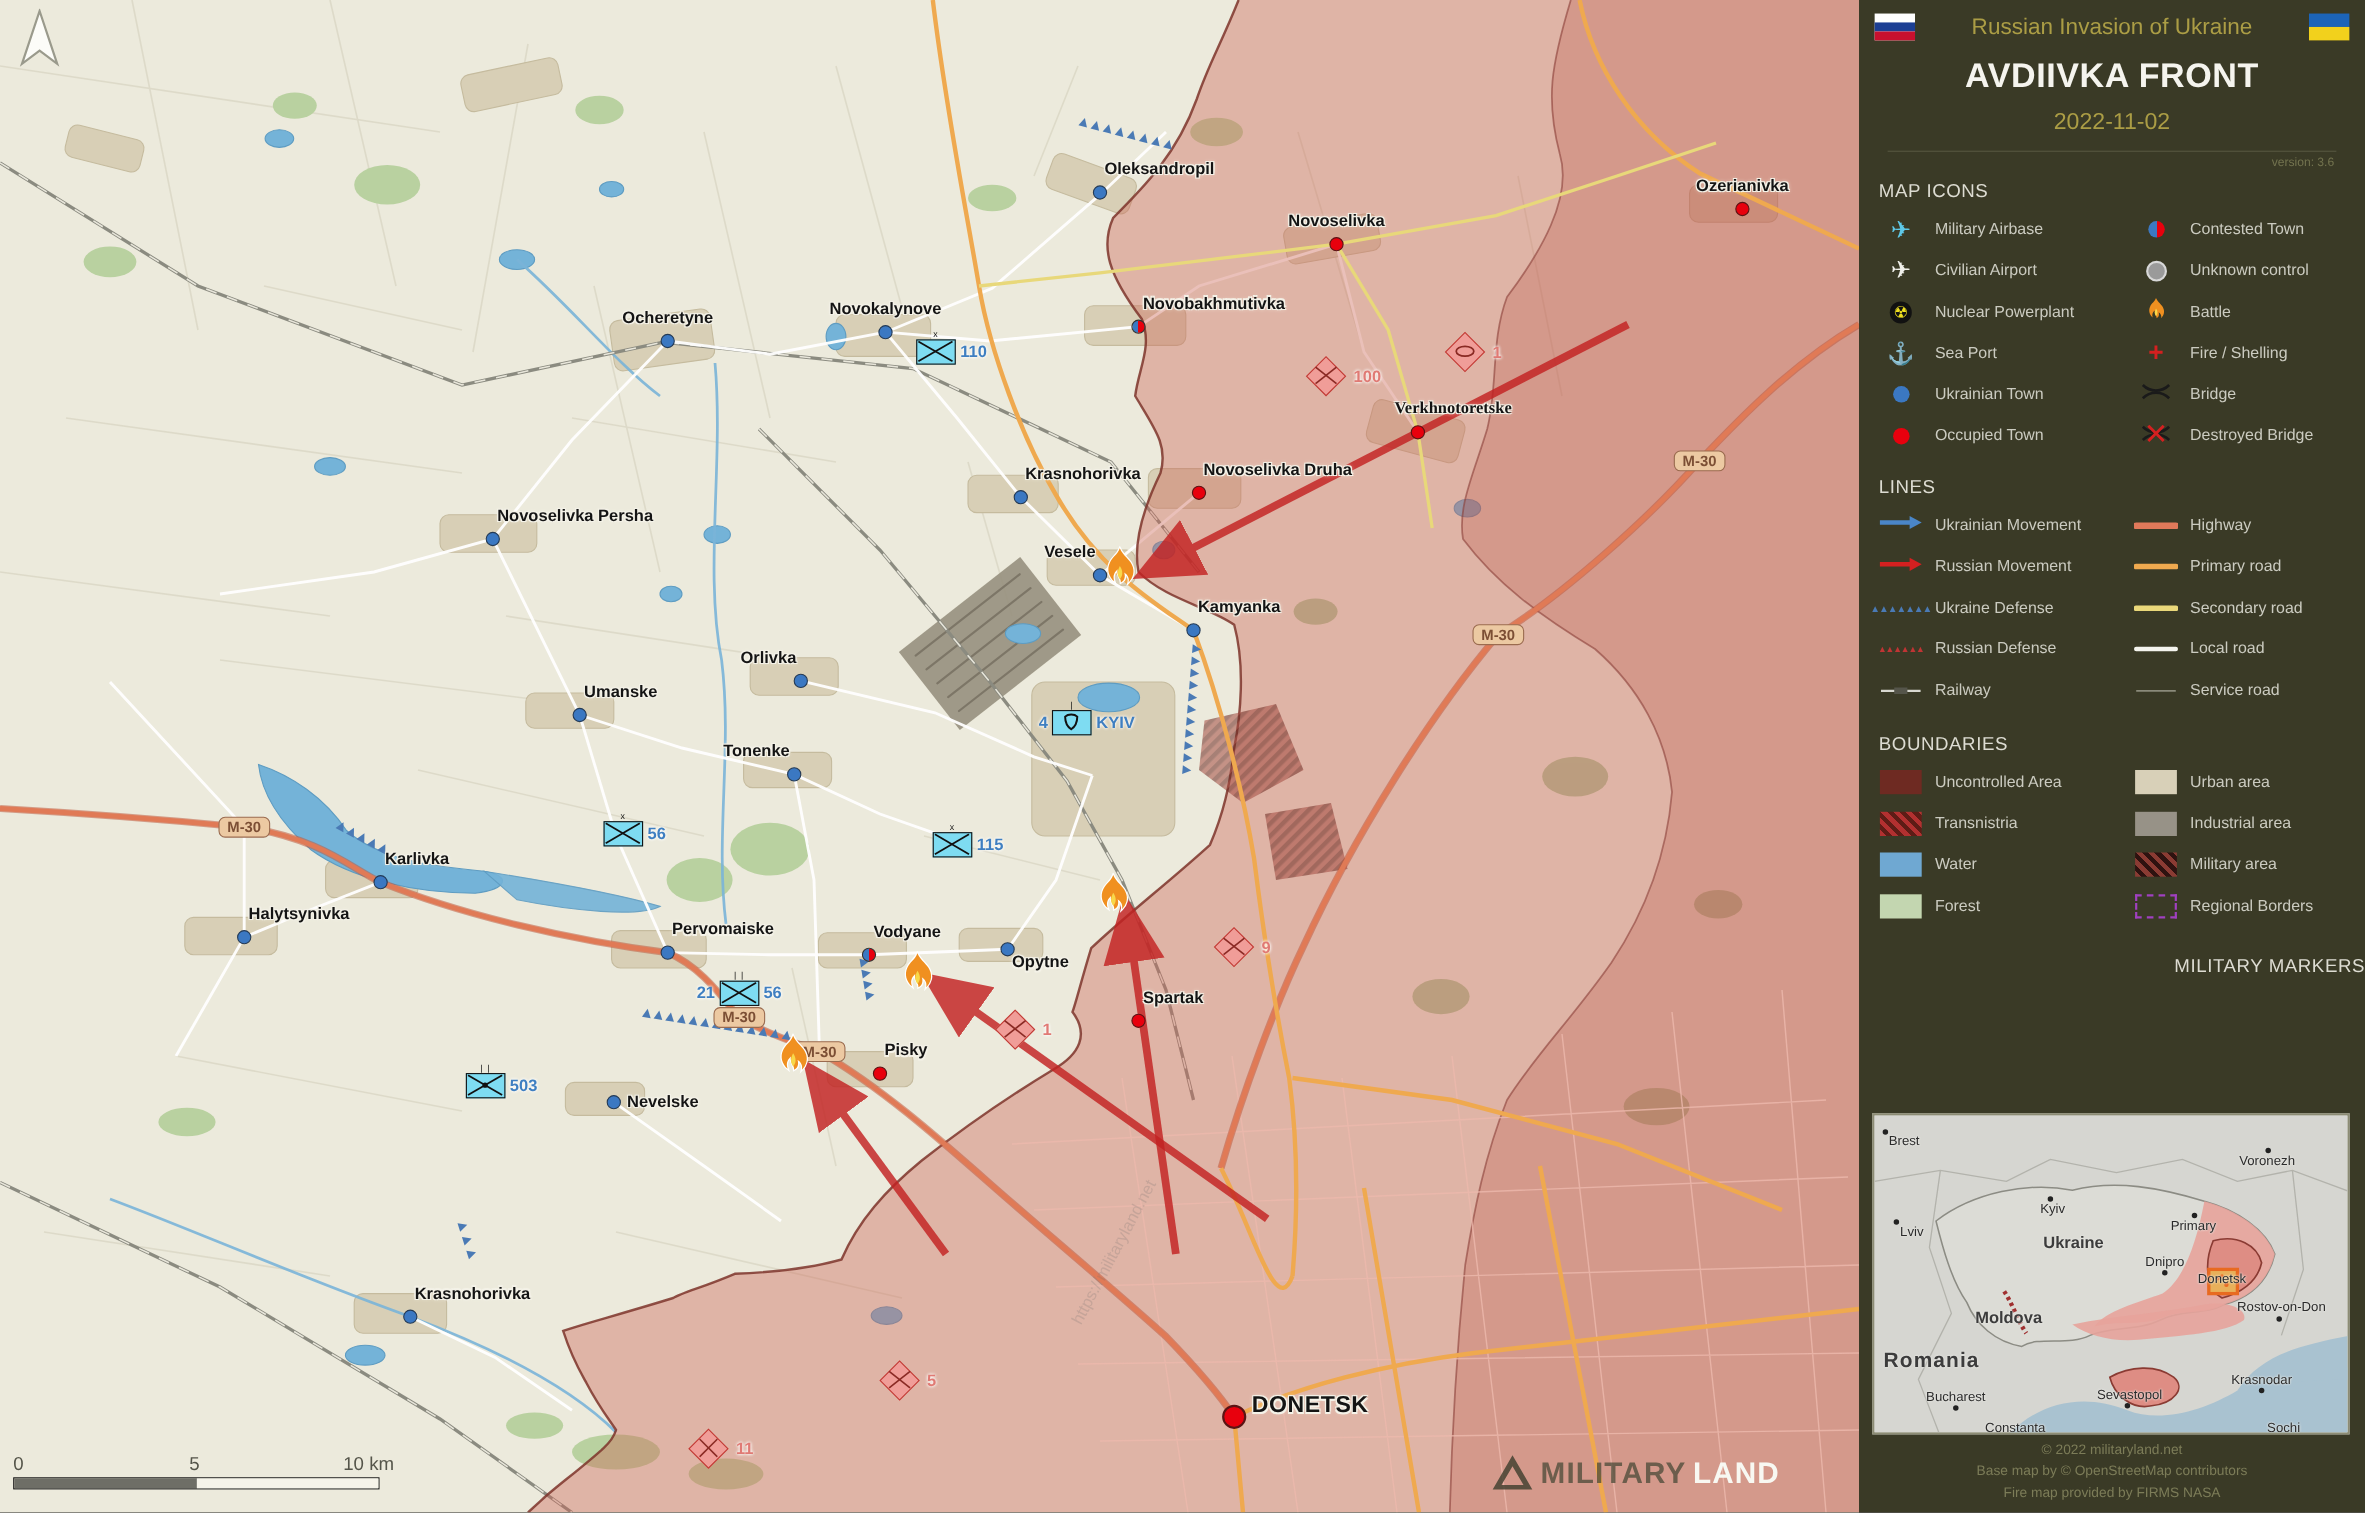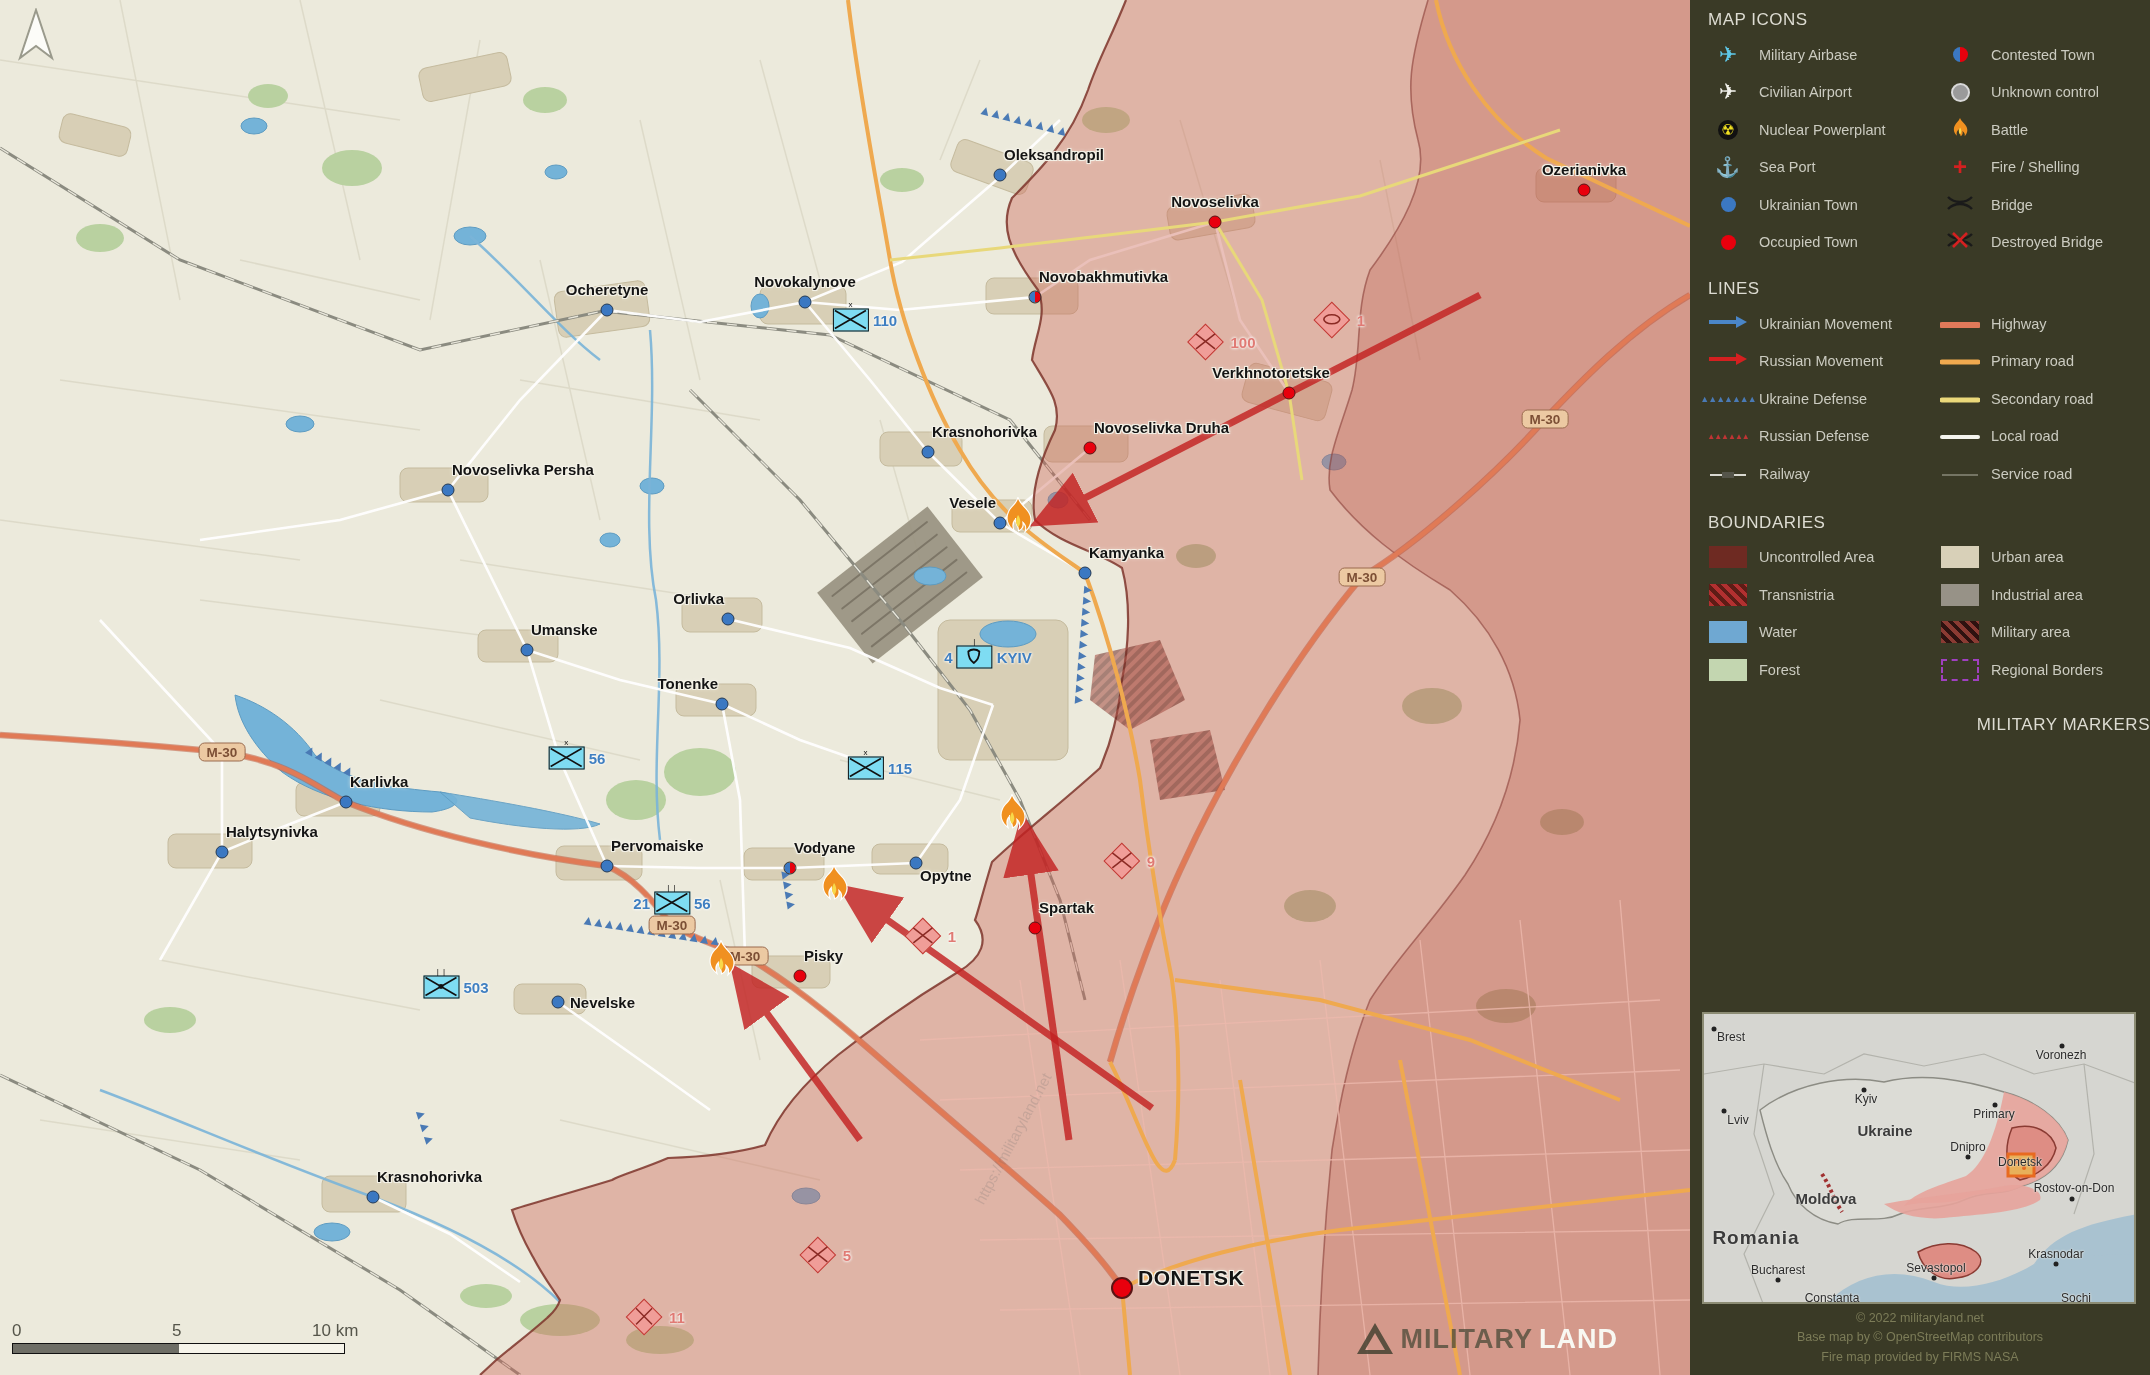--- a/index.html
+++ b/index.html
@@ -333,21 +333,21 @@
           <div class="dot ru"></div>
         </div>
         <div class="tlabel" style="left: 1215px; top: 201px; transform: translate(-50%, -50%);">Novoselivka</div>
         <div class="town" style="left: 1035px; top: 297px;">
           <div class="dot contested"></div>
         </div>
         <div class="tlabel" style="left: 1039px; top: 276px; transform: translateY(-50%);">Novobakhmutivka</div>
         <div class="town" style="left: 1289px; top: 393px;">
           <div class="dot ru"></div>
         </div>
-        <div class="tlabel" style="left: 1271px; top: 372px; transform: translate(-50%, -50%);">Verkhnotoretske</div>
+        <div class="tlabel" style="left: 1321px; top: 372px; transform: translate(-50%, -50%); font-family: Liberation Serif, serif;">Verkhnotoretske</div>
         <div class="town" style="left: 1090px; top: 448px;">
           <div class="dot ru"></div>
         </div>
         <div class="tlabel" style="left: 1094px; top: 427px; transform: translateY(-50%);">Novoselivka Druha</div>
         <div class="town" style="left: 928px; top: 452px;">
           <div class="dot ua"></div>
         </div>
         <div class="tlabel" style="left: 932px; top: 431px; transform: translateY(-50%);">Krasnohorivka</div>
         <div class="town" style="left: 1000px; top: 523px;">
           <div class="dot ua"></div>
@@ -550,20 +550,38 @@
           </svg></div>
         <div class="shield-badge" style="left: 222px; top: 752px;">M-30</div>
         <div class="shield-badge" style="left: 672px; top: 925px;">M-30</div>
         <div class="shield-badge" style="left: 745px; top: 956px;">M-30</div>
         <div class="shield-badge" style="left: 1362px; top: 577px;">M-30</div>
         <div class="shield-badge" style="left: 1545px; top: 419px;">M-30</div>
       </div>
   </div>
 
   <div id="sidebar">
+    <div id="sb-head">
+      <div id="titlebar">
+        <svg class="flag" viewBox="0 0 3 2">
+          <rect width="3" height="2" fill="#fff"></rect>
+            <rect y="0.667" width="3" height="0.667" fill="#1c3f94"></rect>
+            <rect y="1.333" width="3" height="0.667" fill="#c8102e"></rect>
+        </svg>
+        <span id="main-title">Russian Invasion of Ukraine</span>
+        <svg class="flag" viewBox="0 0 3 2">
+          <rect width="3" height="1" fill="#1c64b8"></rect>
+            <rect y="1" width="3" height="1" fill="#f2d11c"></rect>
+        </svg>
+      </div>
+      <div id="front-title">AVDIIVKA FRONT</div>
+      <div id="date">2022-11-02</div>
+      <div id="divider"></div>
+      <div id="version">version: 3.6</div>
+    </div>
 
     <div class="sec-title">MAP ICONS</div>
     <div class="leg-grid" id="grid-map-icons">
         <div class="leg-row">
           <span class="leg-ic">
             <span class="planes" style="color:#5ec8e8;">✈</span>
           </span>
           <span class="leg-lab">Military Airbase</span>
         </div>
         <div class="leg-row">

